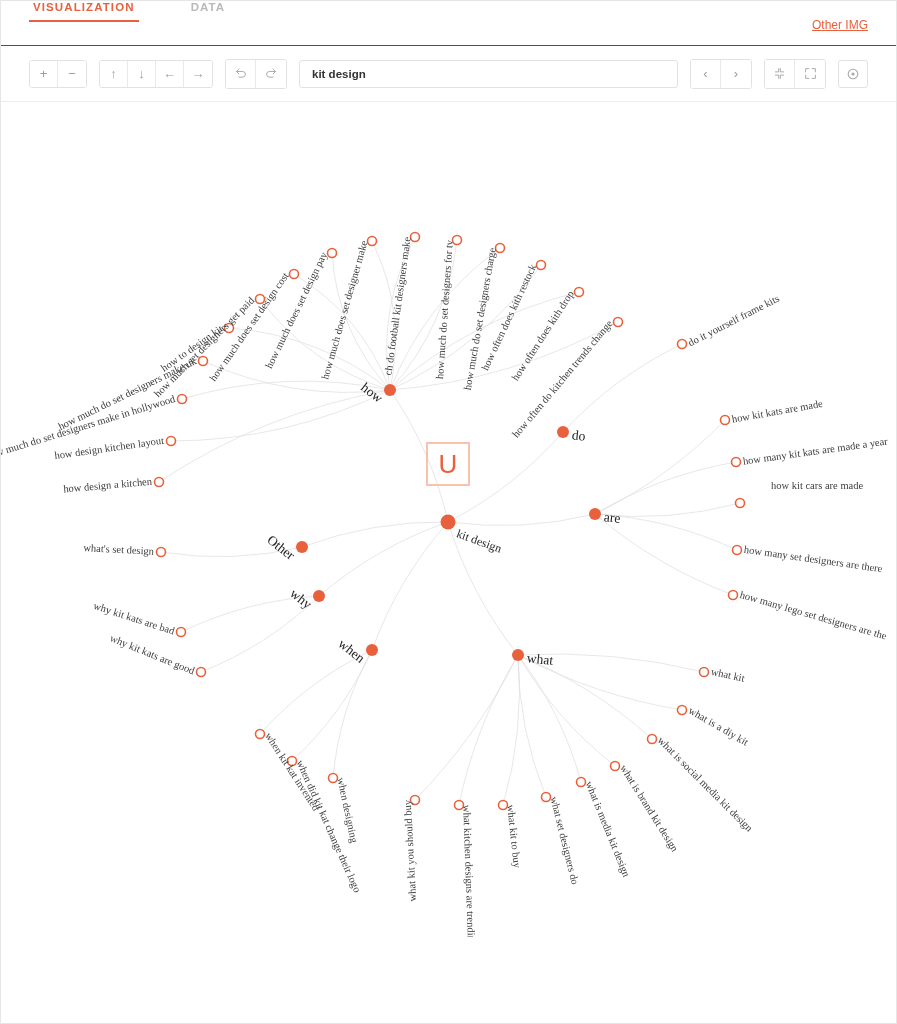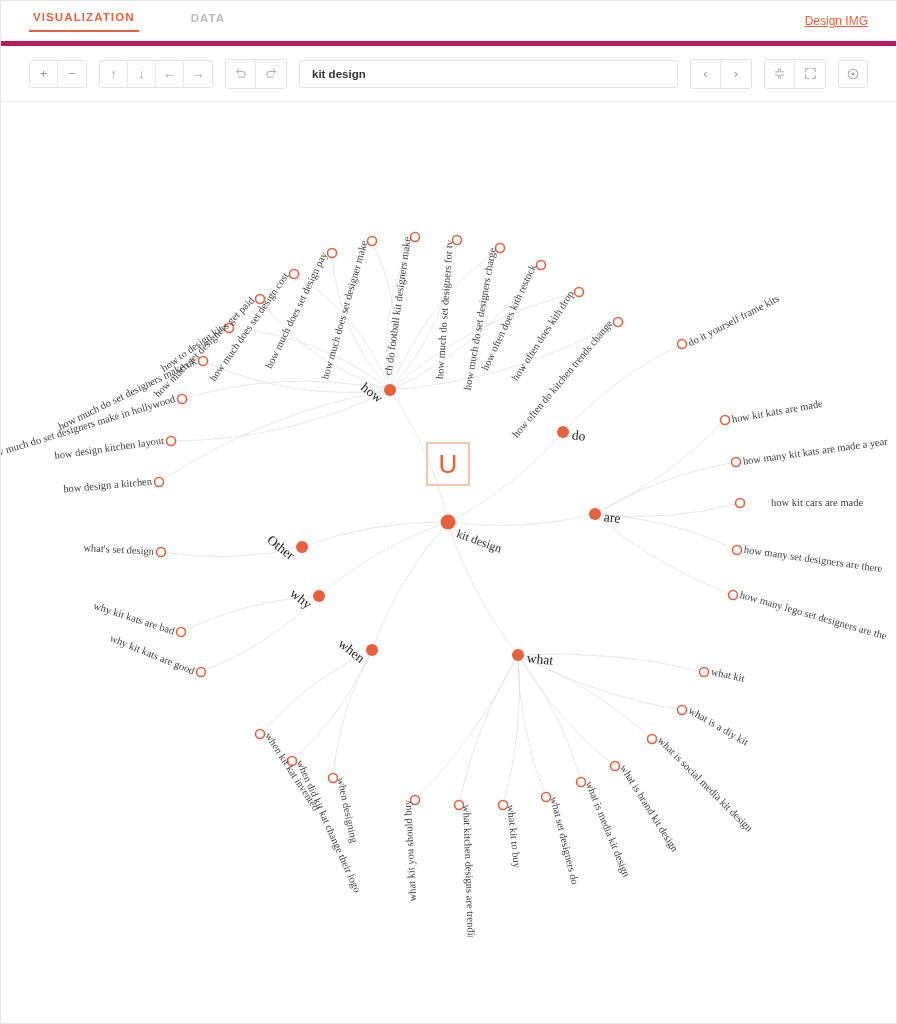--- a/index.html
+++ b/index.html
@@ -32,24 +32,24 @@
     color: #222;
     letter-spacing: .1px;
   }
   .page-title .strong { font-weight: 700; }
   .page-title .light { font-weight: 400; }
 
   
   .tabsrow {
     height: 45px;
     display: flex;
-    align-items: center;
+    align-items: flex-start;
     padding: 0 28px;
     position: relative;
-    border-bottom: 5px solid #be185d;
+    border-bottom: 1px solid #be185d;
   }
   .tab {
     font-size: 11.5px;
     letter-spacing: 1.1px;
     font-weight: 700;
     color: #b9b9b9;
     padding: 0 4px 7px 4px;
     margin-right: 48px;
     cursor: pointer;
     background: none; border: none;
@@ -168,21 +168,21 @@
 </style>
 </head>
 <body>
 
 <div id="app">
 
 
   <div class="tabsrow">
     <button class="tab active">VISUALIZATION</button>
     <button class="tab">DATA</button>
-    <a class="export-link">Design IMG</a>
+    <a class="export-link">Other IMG</a>
   </div>
 
   <div class="toolbar">
     <div class="btn-group">
       <button class="tbtn">+</button>
       <button class="tbtn">−</button>
     </div>
     <div class="btn-group">
       <button class="tbtn">↑</button>
       <button class="tbtn">↓</button>
@@ -343,21 +343,21 @@
         <div class="lbl end" style="left: 364px; top: 139px; transform: translate(-100%, -50%) rotate(-74deg);">how much does set designer make</div>
         <div class="lbl end" style="left: 407px; top: 135px; transform: translate(-100%, -50%) rotate(-82deg);">ch do football kit designers make</div>
         <div class="lbl end" style="left: 449px; top: 138px; transform: translate(-100%, -50%) rotate(-86deg);">how much do set designers for tv</div>
         <div class="lbl end" style="left: 492px; top: 146px; transform: translate(-100%, -50%) rotate(-80deg);">how much do set designers charge</div>
         <div class="lbl end" style="left: 533px; top: 163px; transform: translate(-100%, -50%) rotate(-65deg);">how often does kith restock</div>
         <div class="lbl end" style="left: 571px; top: 190px; transform: translate(-100%, -50%) rotate(-57deg);">how often does kith drop</div>
         <div class="lbl end" style="left: 610px; top: 220px; transform: translate(-100%, -50%) rotate(-50deg);">how often do kitchen trends change</div>
         <div class="lbl" style="left: 688px; top: 242px; transform: translate(0px, -50%) rotate(-27deg);">do it yourself frame kits</div>
         <div class="lbl" style="left: 731px; top: 318px; transform: translate(0px, -50%) rotate(-10deg);">how kit kats are made</div>
         <div class="lbl" style="left: 742px; top: 360px; transform: translate(0px, -50%) rotate(-8deg);">how many kit kats are made a year</div>
-        <div class="lbl" style="left: 746px; top: 401px; transform: translate(0px, -50%) rotate(0deg); padding-left: 24px;">how kit cars are made</div>
+        <div class="lbl" style="left: 746px; top: 384px; transform: translate(0px, -50%) rotate(0deg); padding-left: 24px;">how kit cars are made</div>
         <div class="lbl" style="left: 743px; top: 448px; transform: translate(0px, -50%) rotate(8deg);">how many set designers are there</div>
         <div class="lbl" style="left: 739px; top: 493px; transform: translate(0px, -50%) rotate(16deg);">how many lego set designers are the</div>
         <div class="lbl" style="left: 710px; top: 570px; transform: translate(0px, -50%) rotate(12deg);">what kit</div>
         <div class="lbl" style="left: 688px; top: 608px; transform: translate(0px, -50%) rotate(30deg);">what is a diy kit</div>
         <div class="lbl" style="left: 658px; top: 637px; transform: translate(0px, -50%) rotate(45deg);">what is social media kit design</div>
         <div class="lbl" style="left: 621px; top: 664px; transform: translate(0px, -50%) rotate(58deg);">what is brand kit design</div>
         <div class="lbl" style="left: 587px; top: 680px; transform: translate(0px, -50%) rotate(68deg);">what is media kit design</div>
         <div class="lbl" style="left: 552px; top: 695px; transform: translate(0px, -50%) rotate(76deg);">what set designers do</div>
         <div class="lbl" style="left: 509px; top: 703px; transform: translate(0px, -50%) rotate(84deg);">what kit to buy</div>
         <div class="lbl" style="left: 465px; top: 703px; transform: translate(0px, -50%) rotate(88deg);">what kitchen designs are trending</div>

